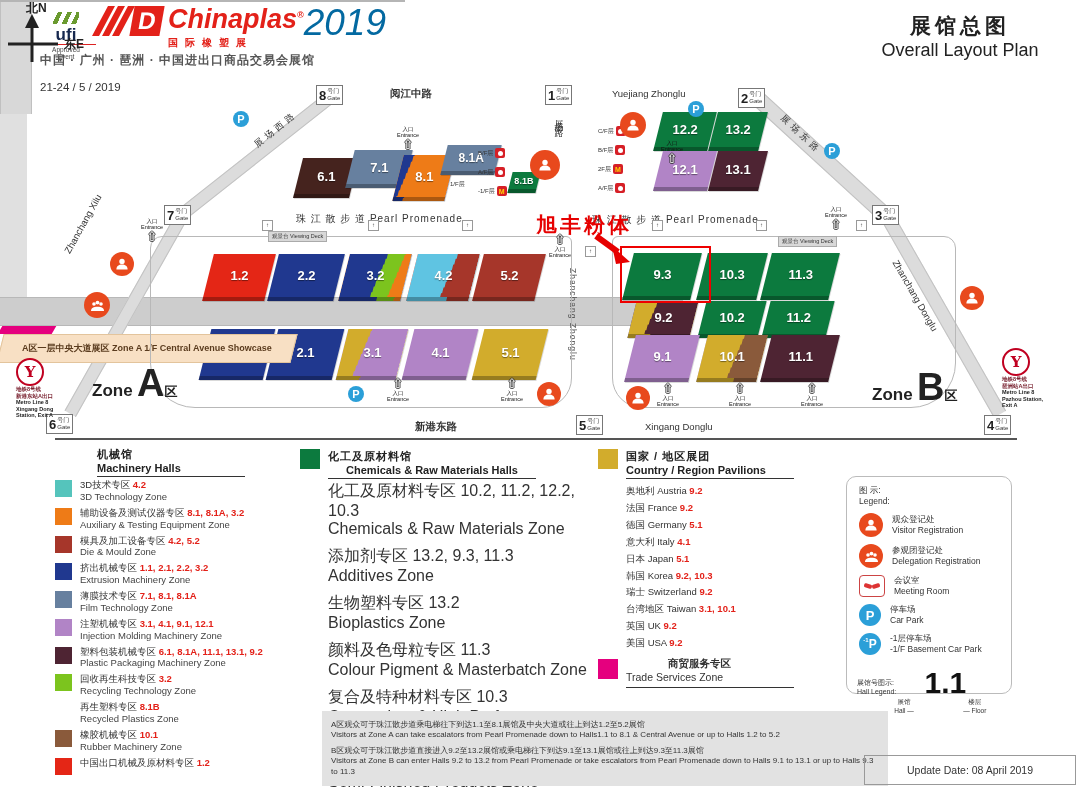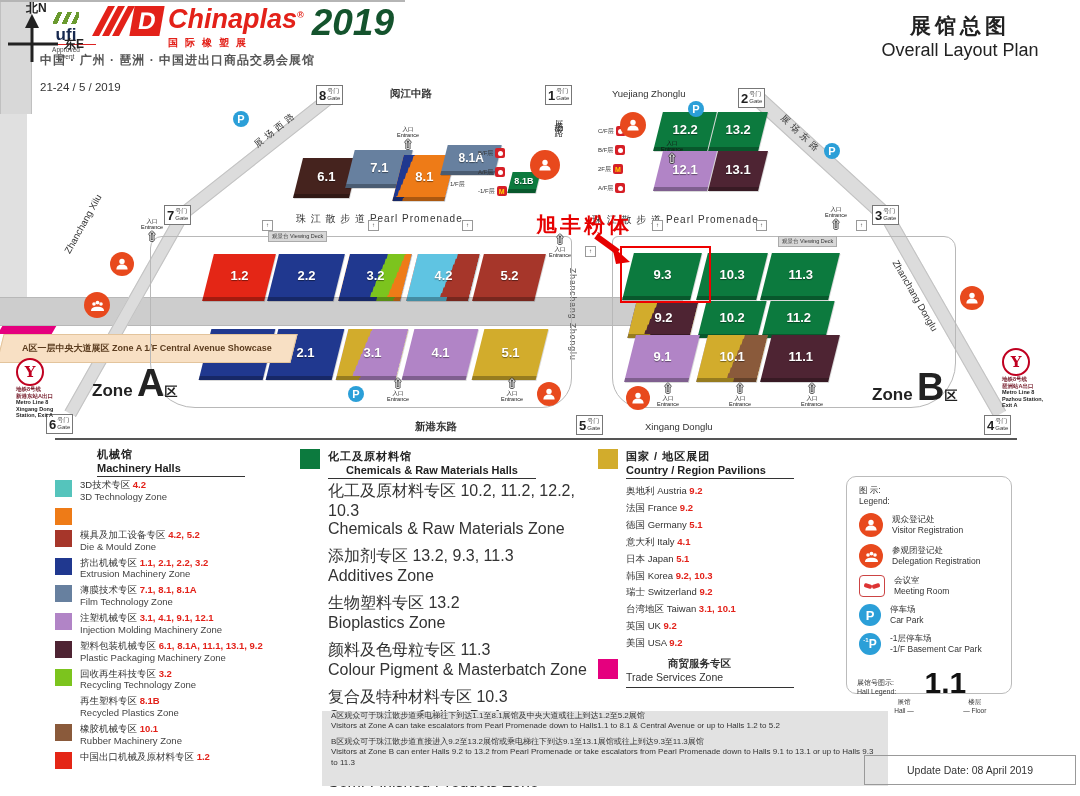--- a/index.html
+++ b/index.html
@@ -12,21 +12,21 @@
       linear-gradient(115deg,transparent 15%,#6a9a2f 15% 30%,transparent 30% 45%,#6a9a2f 45% 60%,transparent 60% 75%,#6a9a2f 75% 90%,transparent 90%);}
   #ufi .ufi-txt{font-size:17px;font-weight:bold;color:#16284e;line-height:.8;}
   #ufi .apprv{font-size:6.5px;color:#444;border-top:1.5px solid #d22;margin-top:2px;padding-top:1px;line-height:1.1;}
   #logo{left:100px;top:6px;display:flex;align-items:flex-start;}
   .stripe{width:7px;height:30px;background:#e32119;transform:skewX(-28deg);margin-right:3px;}
   #logo .dbox{width:30px;height:30px;background:#e32119;color:#fff;font-weight:bold;font-size:24px;
       text-align:center;line-height:30px;transform:skewX(-10deg);margin:0 6px 0 2px;}
   #logo .lg-main{font-size:27px;font-weight:bold;font-style:italic;color:#e32119;line-height:1;}
   #logo .lg-reg{font-size:9px;vertical-align:super;}
   #logo .lg-cn{font-size:10px;color:#e32119;font-weight:bold;letter-spacing:7px;margin-top:3px;}
-  #logo .lg-year{font-size:37px;font-weight:bold;font-style:italic;color:#14532d;line-height:.9;margin-left:8px;}
+  #logo .lg-year{font-size:37px;font-weight:normal;font-style:italic;color:#0369a1;line-height:.9;}
   #venue-cn{left:40px;top:52px;font-size:12px;font-weight:bold;color:#555;letter-spacing:1px;}
   #venue-en{left:40px;top:67px;font-size:12.5px;font-weight:bold;color:#333;}
   #dates{left:40px;top:81px;font-size:11.5px;color:#333;}
   #title-cn{left:840px;top:12px;width:240px;text-align:center;font-size:21px;font-weight:bold;color:#222;letter-spacing:4px;}
   #title-en{left:840px;top:40px;width:240px;text-align:center;font-size:18px;color:#222;}
   
   #map{left:0;top:0;width:1080px;height:440px;}
   .hall{position:absolute;transform:skewX(-14deg);display:flex;align-items:center;justify-content:center;
         border-bottom:4px solid rgba(0,0,0,.28);box-shadow:1px 1px 0 rgba(0,0,0,.15);}
   .hall span{transform:skewX(14deg);color:#fff;font-weight:bold;font-size:13px;text-shadow:0 1px 1px rgba(0,0,0,.45);}
@@ -72,21 +72,21 @@
   .leg-item .li-cn{font-size:9.5px;color:#333;line-height:1.25;}
   .leg-item .li-halls{color:#e32119;font-weight:bold;}
   .leg-item .li-en{font-size:9.5px;color:#444;line-height:1.25;}
   .pav-row{font-size:9.5px;color:#333;line-height:1.78;}
   .pav-row b{color:#e32119;}
   #legend-panel{position:absolute;left:846px;top:476px;width:164px;height:216px;border:1.5px solid #bbb;border-radius:10px;z-index:3;}
   .lp-row{display:flex;align-items:center;margin:7px 0 0 12px;}
   .lp-ic{flex:none;margin-right:9px;}
   .lp-cn{font-size:8.5px;color:#333;line-height:1.3;}
   .lp-en{font-size:8.5px;color:#333;line-height:1.3;}
-  #notes{position:absolute;left:322px;top:711px;width:566px;height:75px;background:#e2e2e2;padding:0 9px;box-sizing:border-box;}
+  #notes{position:absolute;left:322px;top:711px;width:566px;height:75px;background:#e2e2e2;padding:9px 9px;box-sizing:border-box;}
   #notes div{font-size:8px;color:#333;line-height:1.3;}
   #update-box{position:absolute;left:864px;top:755px;width:210px;height:28px;border:1px solid #999;
       display:flex;align-items:center;justify-content:center;font-size:10.5px;color:#333;}
   #map-divider{position:absolute;left:55px;top:438px;width:962px;height:0;border-top:2px solid #555;}
 </style>
 </head>
 <body>
 
 <div id="page">
 
@@ -460,20 +460,24 @@
   <div class="abs" id="mach-items" style="left:55px;top:479px;width:250px;">
       <div class="leg-item">
         <span class="sw" style="width: 17px; height: 17px; margin-right: 8px; margin-top: 1px; flex: 0 0 auto; background: rgb(85, 196, 188);"></span>
         <div>
           <div class="li-cn"><span>3D技术专区 </span><span class="li-halls">4.2</span></div>
           <div class="li-en">3D Technology  Zone</div>
         </div>
       </div>
       <div class="leg-item">
         <span class="sw" style="width: 17px; height: 17px; margin-right: 8px; margin-top: 1px; flex: 0 0 auto; background: rgb(238, 123, 23);"></span>
+        <div>
+          <div class="li-cn"><span>辅助设备及测试仪器专区 </span><span class="li-halls">8.1, 8.1A, 3.2</span></div>
+          <div class="li-en">Auxiliary &amp; Testing Equipment Zone</div>
+        </div>
       </div>
       <div class="leg-item">
         <span class="sw" style="width: 17px; height: 17px; margin-right: 8px; margin-top: 1px; flex: 0 0 auto; background: rgb(166, 54, 42);"></span>
         <div>
           <div class="li-cn"><span>模具及加工设备专区 </span><span class="li-halls">4.2, 5.2</span></div>
           <div class="li-en">Die &amp; Mould Zone</div>
         </div>
       </div>
       <div class="leg-item">
         <span class="sw" style="width: 17px; height: 17px; margin-right: 8px; margin-top: 1px; flex: 0 0 auto; background: rgb(32, 56, 143);"></span>

